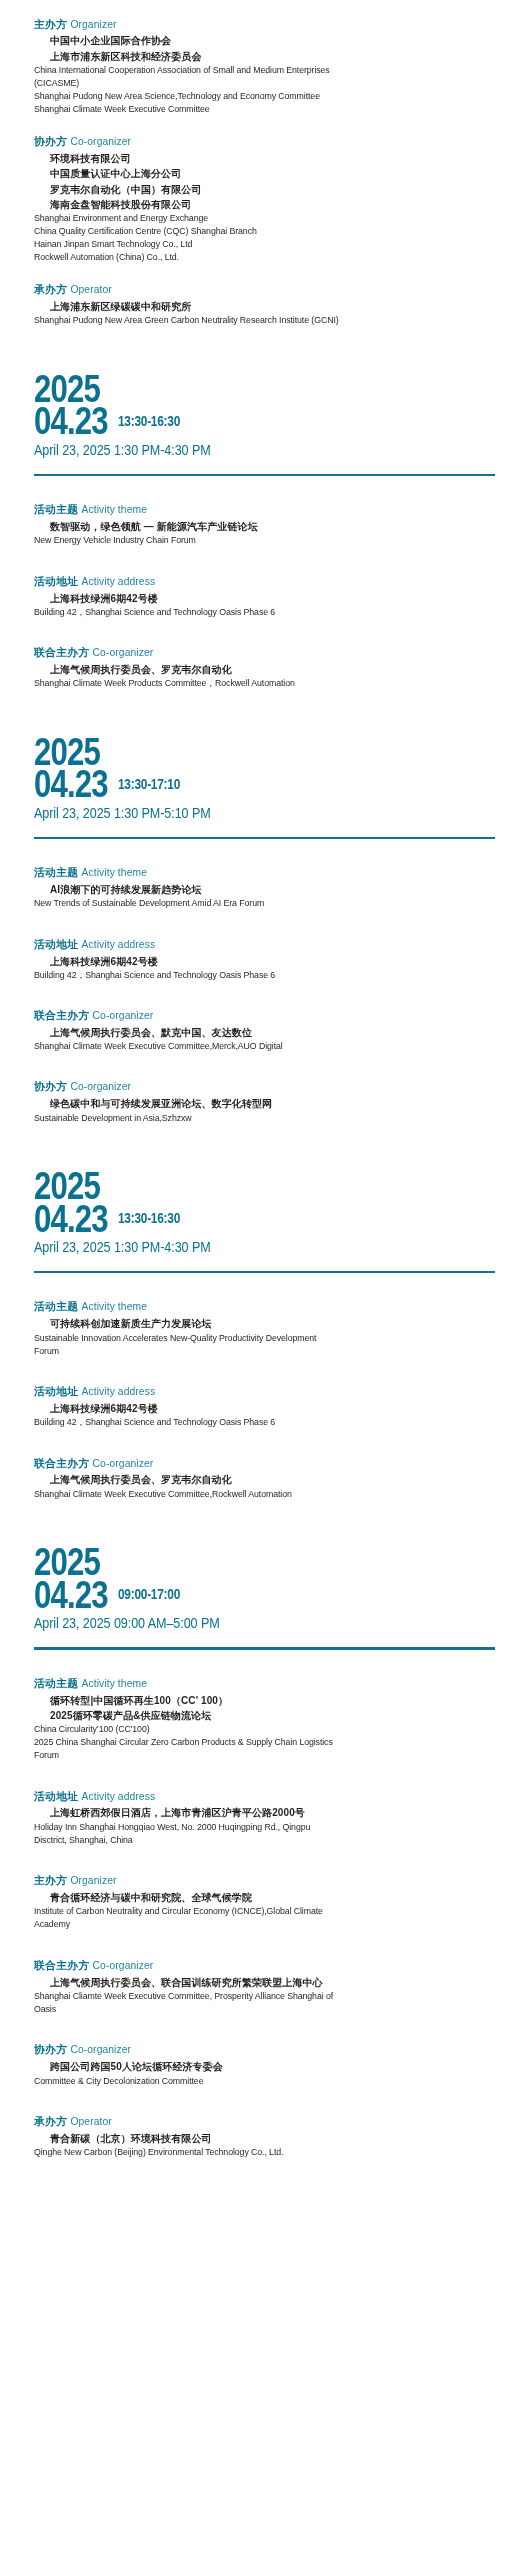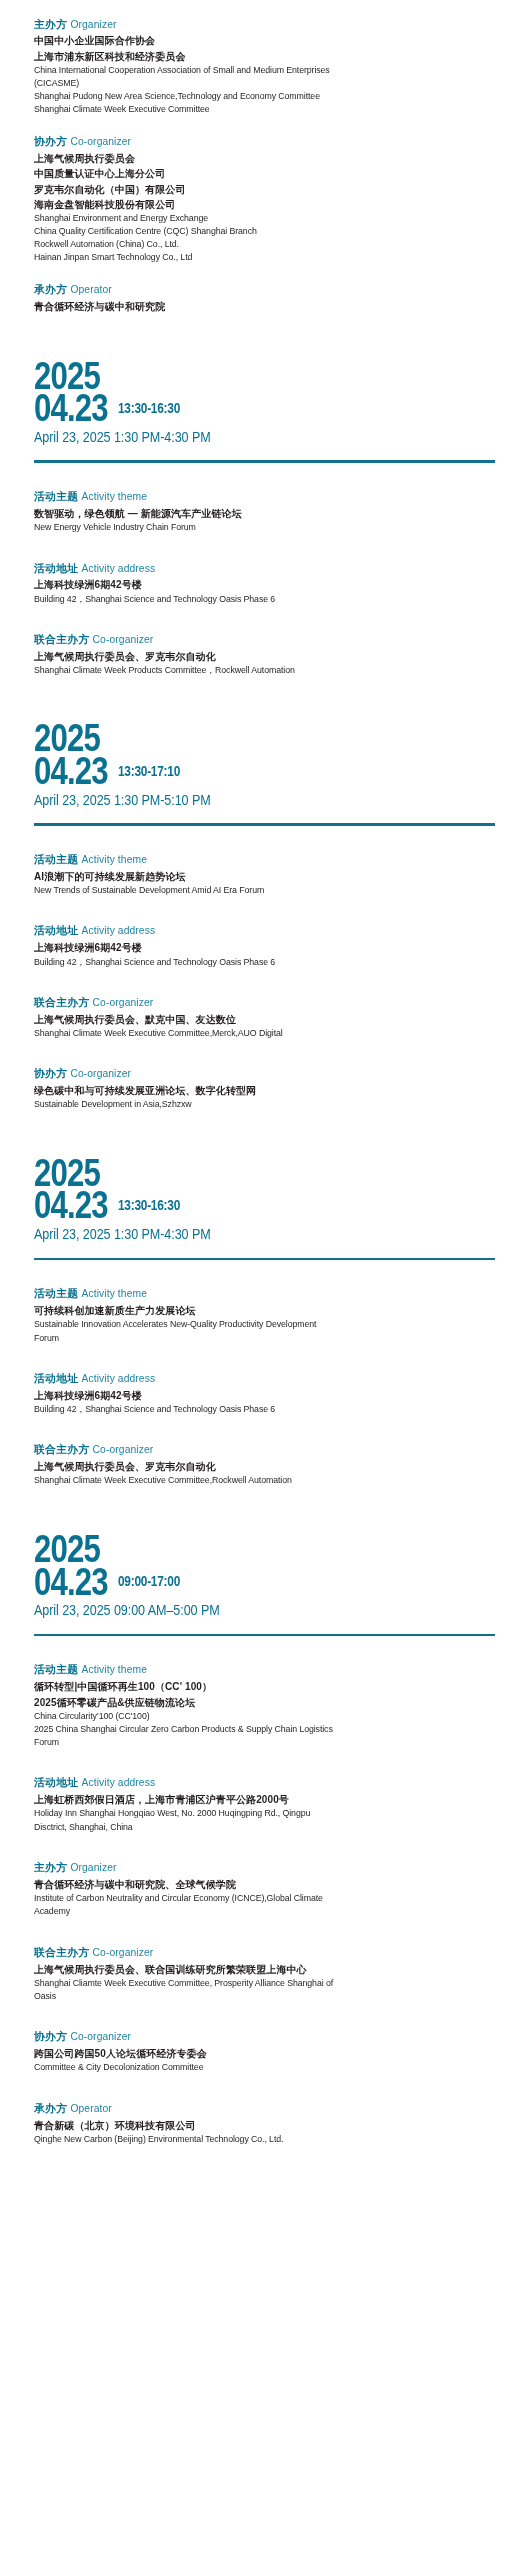--- a/index.html
+++ b/index.html
@@ -39,20 +39,21 @@
     letter-spacing:0.1px;
   }
 
   
   .cn-line{
     font-size:10px;
     font-weight:bold;
     color:#231f20;
     line-height:1.52;
     letter-spacing:0.1px;
+    margin-left:16px;
   }
   .en-line{
     font-size:8.8px;
     font-weight:normal;
     color:#231f20;
     line-height:1.5;
     letter-spacing:-0.1px;
   }
 
   .block{ margin-bottom:3.1px; }
@@ -135,37 +136,38 @@
       <div class="en-line">Shanghai Pudong New Area Science,Technology and Economy Committee</div>
       <div class="en-line">Shanghai Climate Week Executive Committee</div>
     </div>
 
     <div class="gap-md"></div>
 
     <div class="block">
       <div class="sec-label">
         <span class="cn">协办方</span><span class="en">Co-organizer</span>
       </div>
-      <div class="cn-line">上海气候周执行委员会</div>
+      <div class="cn-line">环境科技有限公司</div>
       <div class="cn-line">中国质量认证中心上海分公司</div>
       <div class="cn-line">罗克韦尔自动化（中国）有限公司</div>
       <div class="cn-line">海南金盘智能科技股份有限公司</div>
       <div class="en-line">Shanghai Environment and Energy Exchange</div>
       <div class="en-line">China Quality Certification Centre (CQC) Shanghai Branch</div>
+      <div class="en-line">Hainan Jinpan Smart Technology Co., Ltd</div>
       <div class="en-line">Rockwell Automation (China) Co., Ltd.</div>
-      <div class="en-line">Hainan Jinpan Smart Technology Co., Ltd</div>
     </div>
 
     <div class="gap-md"></div>
 
     <div class="block">
       <div class="sec-label">
         <span class="cn">承办方</span><span class="en">Operator</span>
       </div>
-      <div class="cn-line">青合循环经济与碳中和研究院</div>
+      <div class="cn-line">上海浦东新区绿碳碳中和研究所</div>
+      <div class="en-line">Shanghai Pudong New Area Green Carbon Neutrality Research Institute (GCNI)</div>
     </div>
 
     <div class="gap-xl"></div>
 
     <div class="date-block">
       <span class="date-year">2025</span>
       <div class="date-row">
         <span class="date-md">04.23</span>
         <span class="date-time">13:30-16:30</span>
       </div>

